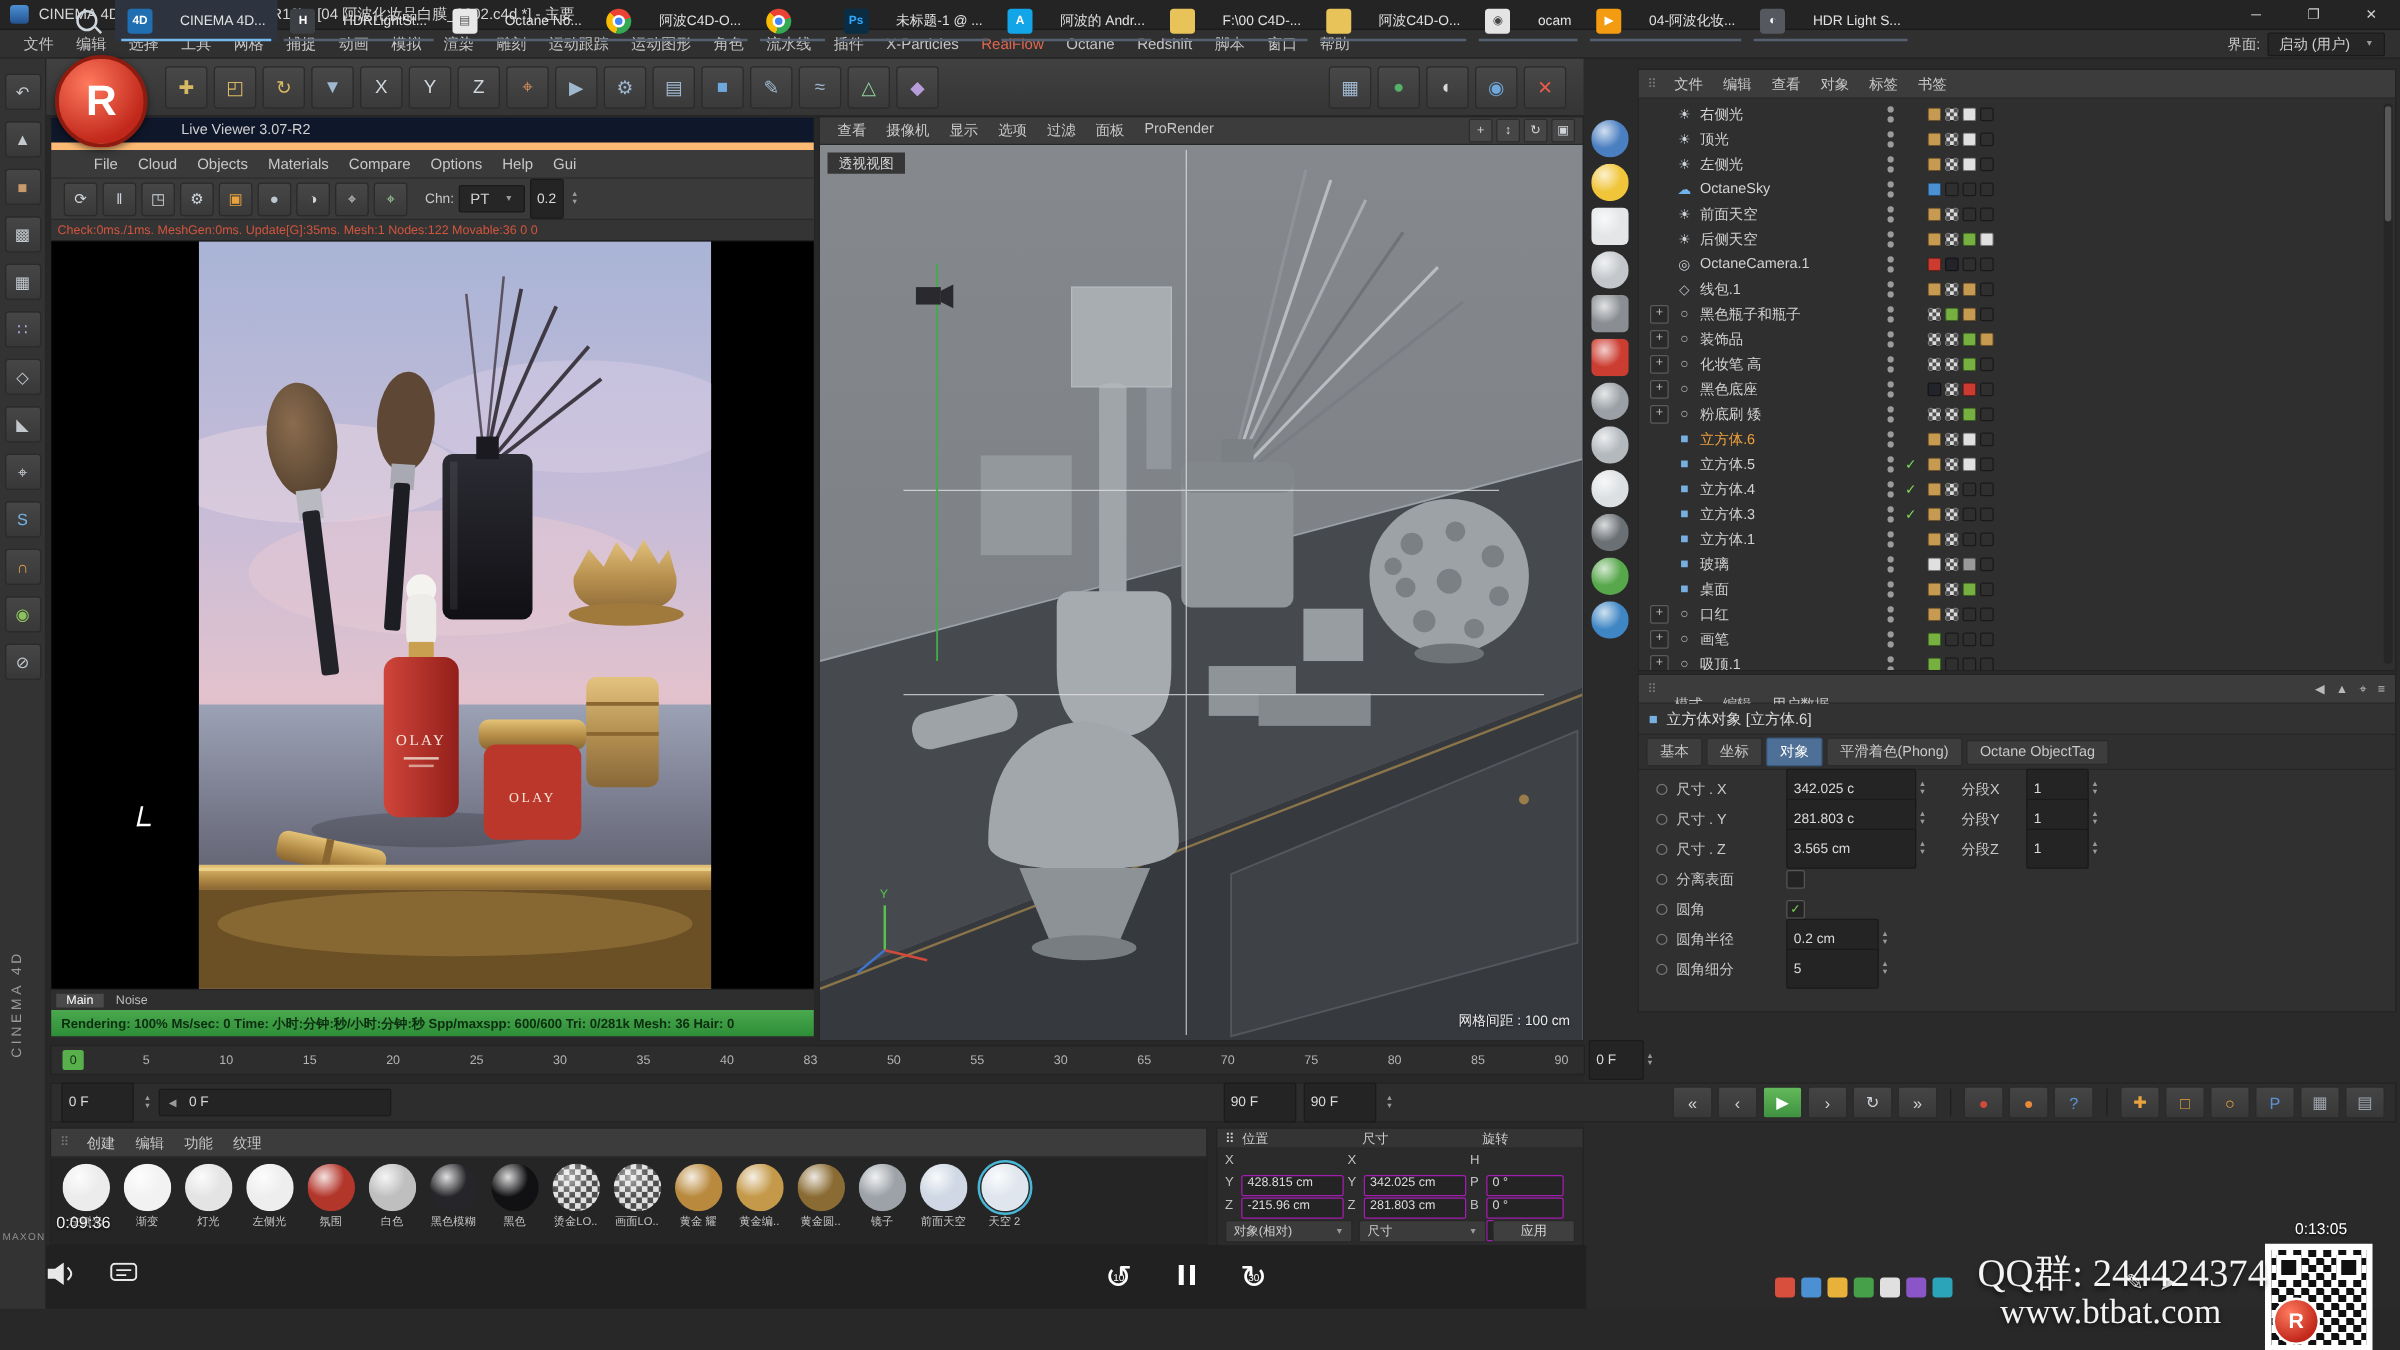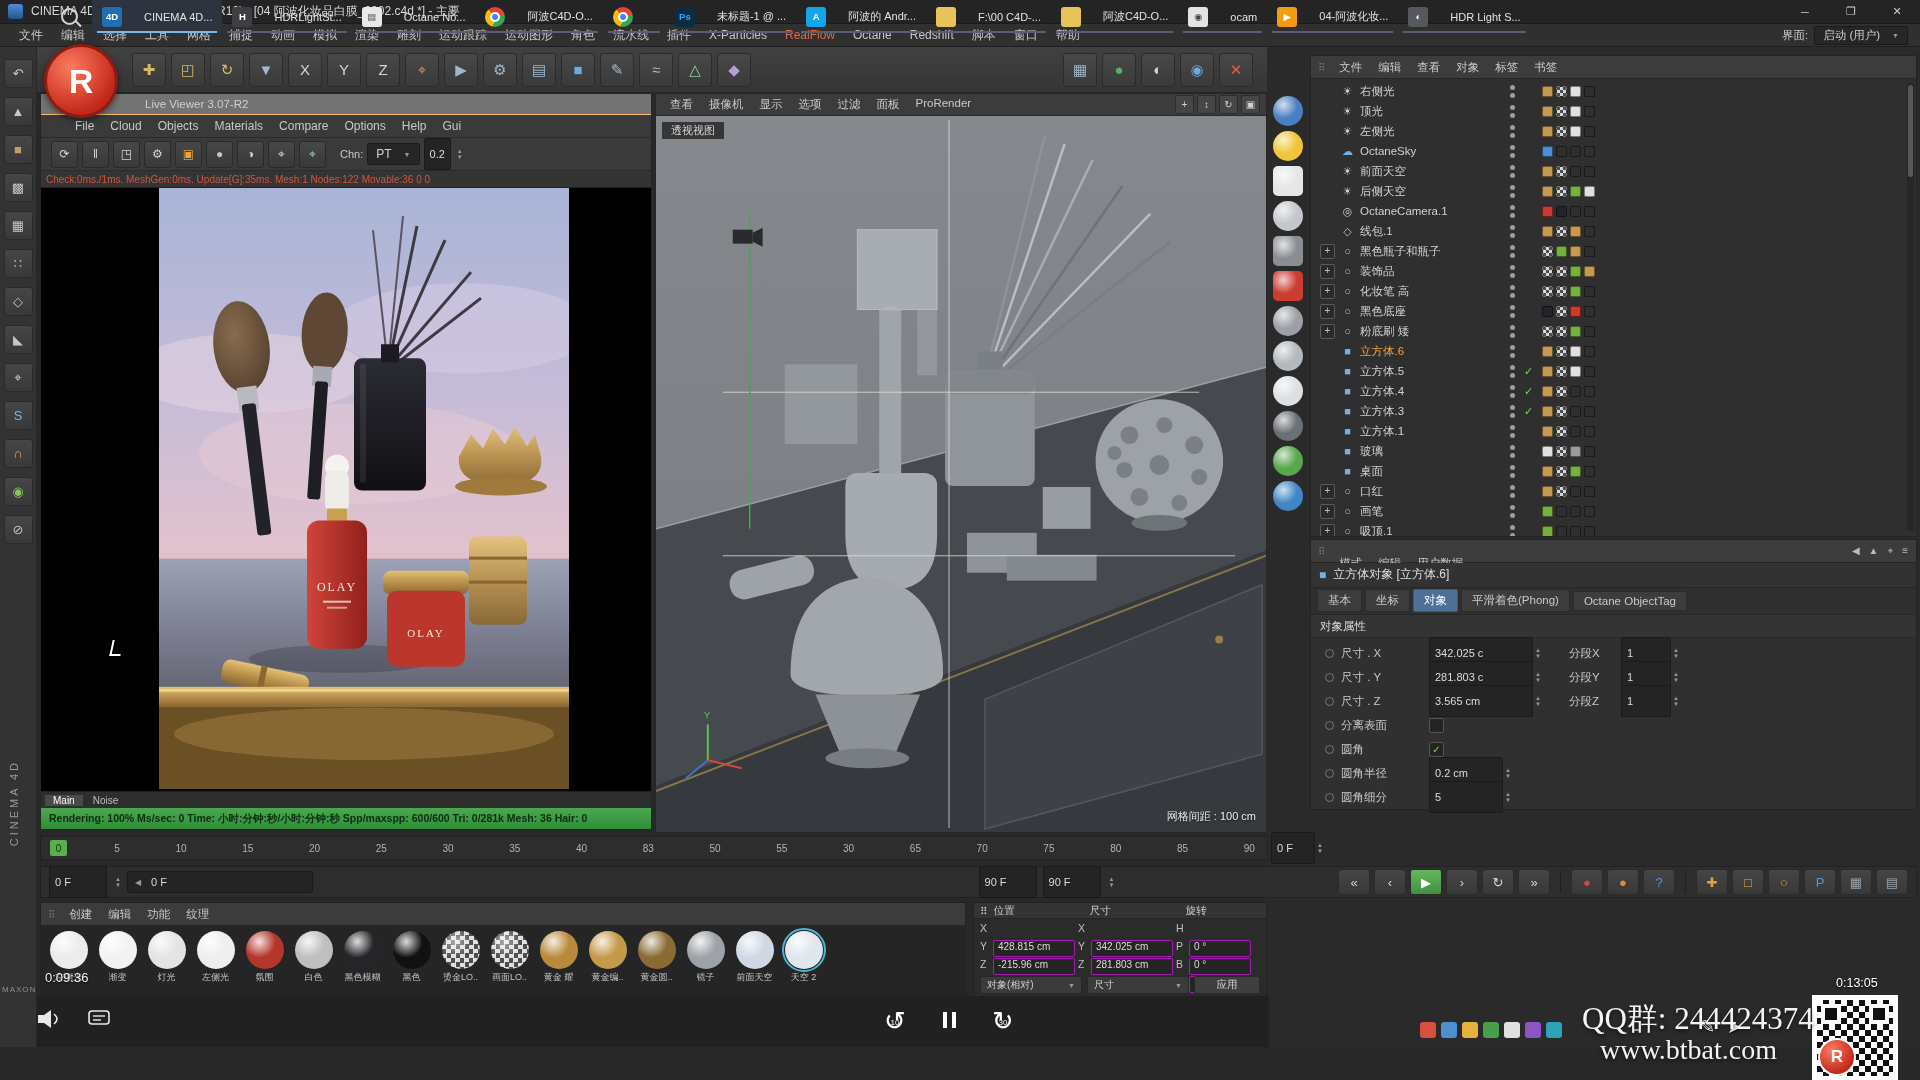--- a/index.html
+++ b/index.html
@@ -46,21 +46,21 @@
   .spin{display:flex;flex-direction:column;justify-content:center;margin-left:2px;}
   .spin span{font-size:6px;line-height:6px;color:#9a9a9a;}
   .cb{width:13px;height:13px;border:1px solid #555;background:#242424;border-radius:2px;display:flex;
       align-items:center;justify-content:center;font-size:10px;color:#7ed957;}
   .cb span{display:none;}
   .cb.on span{display:inline;}
   .keydot{width:7px;height:7px;border:1px solid #777;border-radius:50%;margin-right:7px;flex:none;}
   
   #lv{left:40px;top:93px;width:612px;height:737px;background:#383838;border:1px solid #262626;
       display:flex;flex-direction:column;box-sizing:border-box;}
-  .lv-title{height:20px;background:#737373;border-bottom:1px solid #fdba74;display:flex;align-items:center;
+  .lv-title{height:20px;background:#0f172a;border-bottom:6px solid #fdba74;display:flex;align-items:center;
             padding-left:104px;font-size:11.5px;color:#d0d0d0;}
   .lv-menus{height:22px;background:#3a3a3a;border-bottom:1px solid #2a2a2a;display:flex;align-items:center;padding-left:26px;}
   .lv-toolbar{height:32px;background:#3a3a3a;border-bottom:1px solid #2a2a2a;display:flex;align-items:center;gap:4px;padding-left:10px;}
   .lv-chip{width:25px;height:25px;background:linear-gradient(#474747,#393939);border:1px solid #2a2a2a;border-radius:3px;
            display:flex;align-items:center;justify-content:center;font-size:12px;flex:none;}
   .lv-statusline{height:16px;background:#343434;border-bottom:1px solid #222;display:flex;align-items:center;
                  padding-left:5px;font-size:10px;color:#d2553d;white-space:nowrap;}
   .lv-canvas{flex:1;background:#000;position:relative;overflow:hidden;}
   .render-img{position:absolute;left:118px;top:0;width:410px;height:601px;}
   .lv-tabs{height:16px;background:#2e2e2e;border-top:1px solid #222;display:flex;align-items:center;gap:2px;padding-left:4px;font-size:10px;}
@@ -1085,21 +1085,20 @@
       <span>立方体对象 [立方体.6]</span>
     </div>
     <div class="am-tabs">
 
     <span class="am-tab">基本</span>
         <span class="am-tab">坐标</span>
         <span class="am-tab active">对象</span>
         <span class="am-tab">平滑着色(Phong)</span>
         <span class="am-tab">Octane ObjectTag</span>
       </div>
-    <div class="am-section">对象属性</div>
     <div class="am-body">
       <span>
         
       
           <div class="am-row">
             <span class="keydot"></span>
             <span class="am-label">尺寸 . X</span>
             <span class="fld w104">
               <span>342.025 c</span>
             </span>

